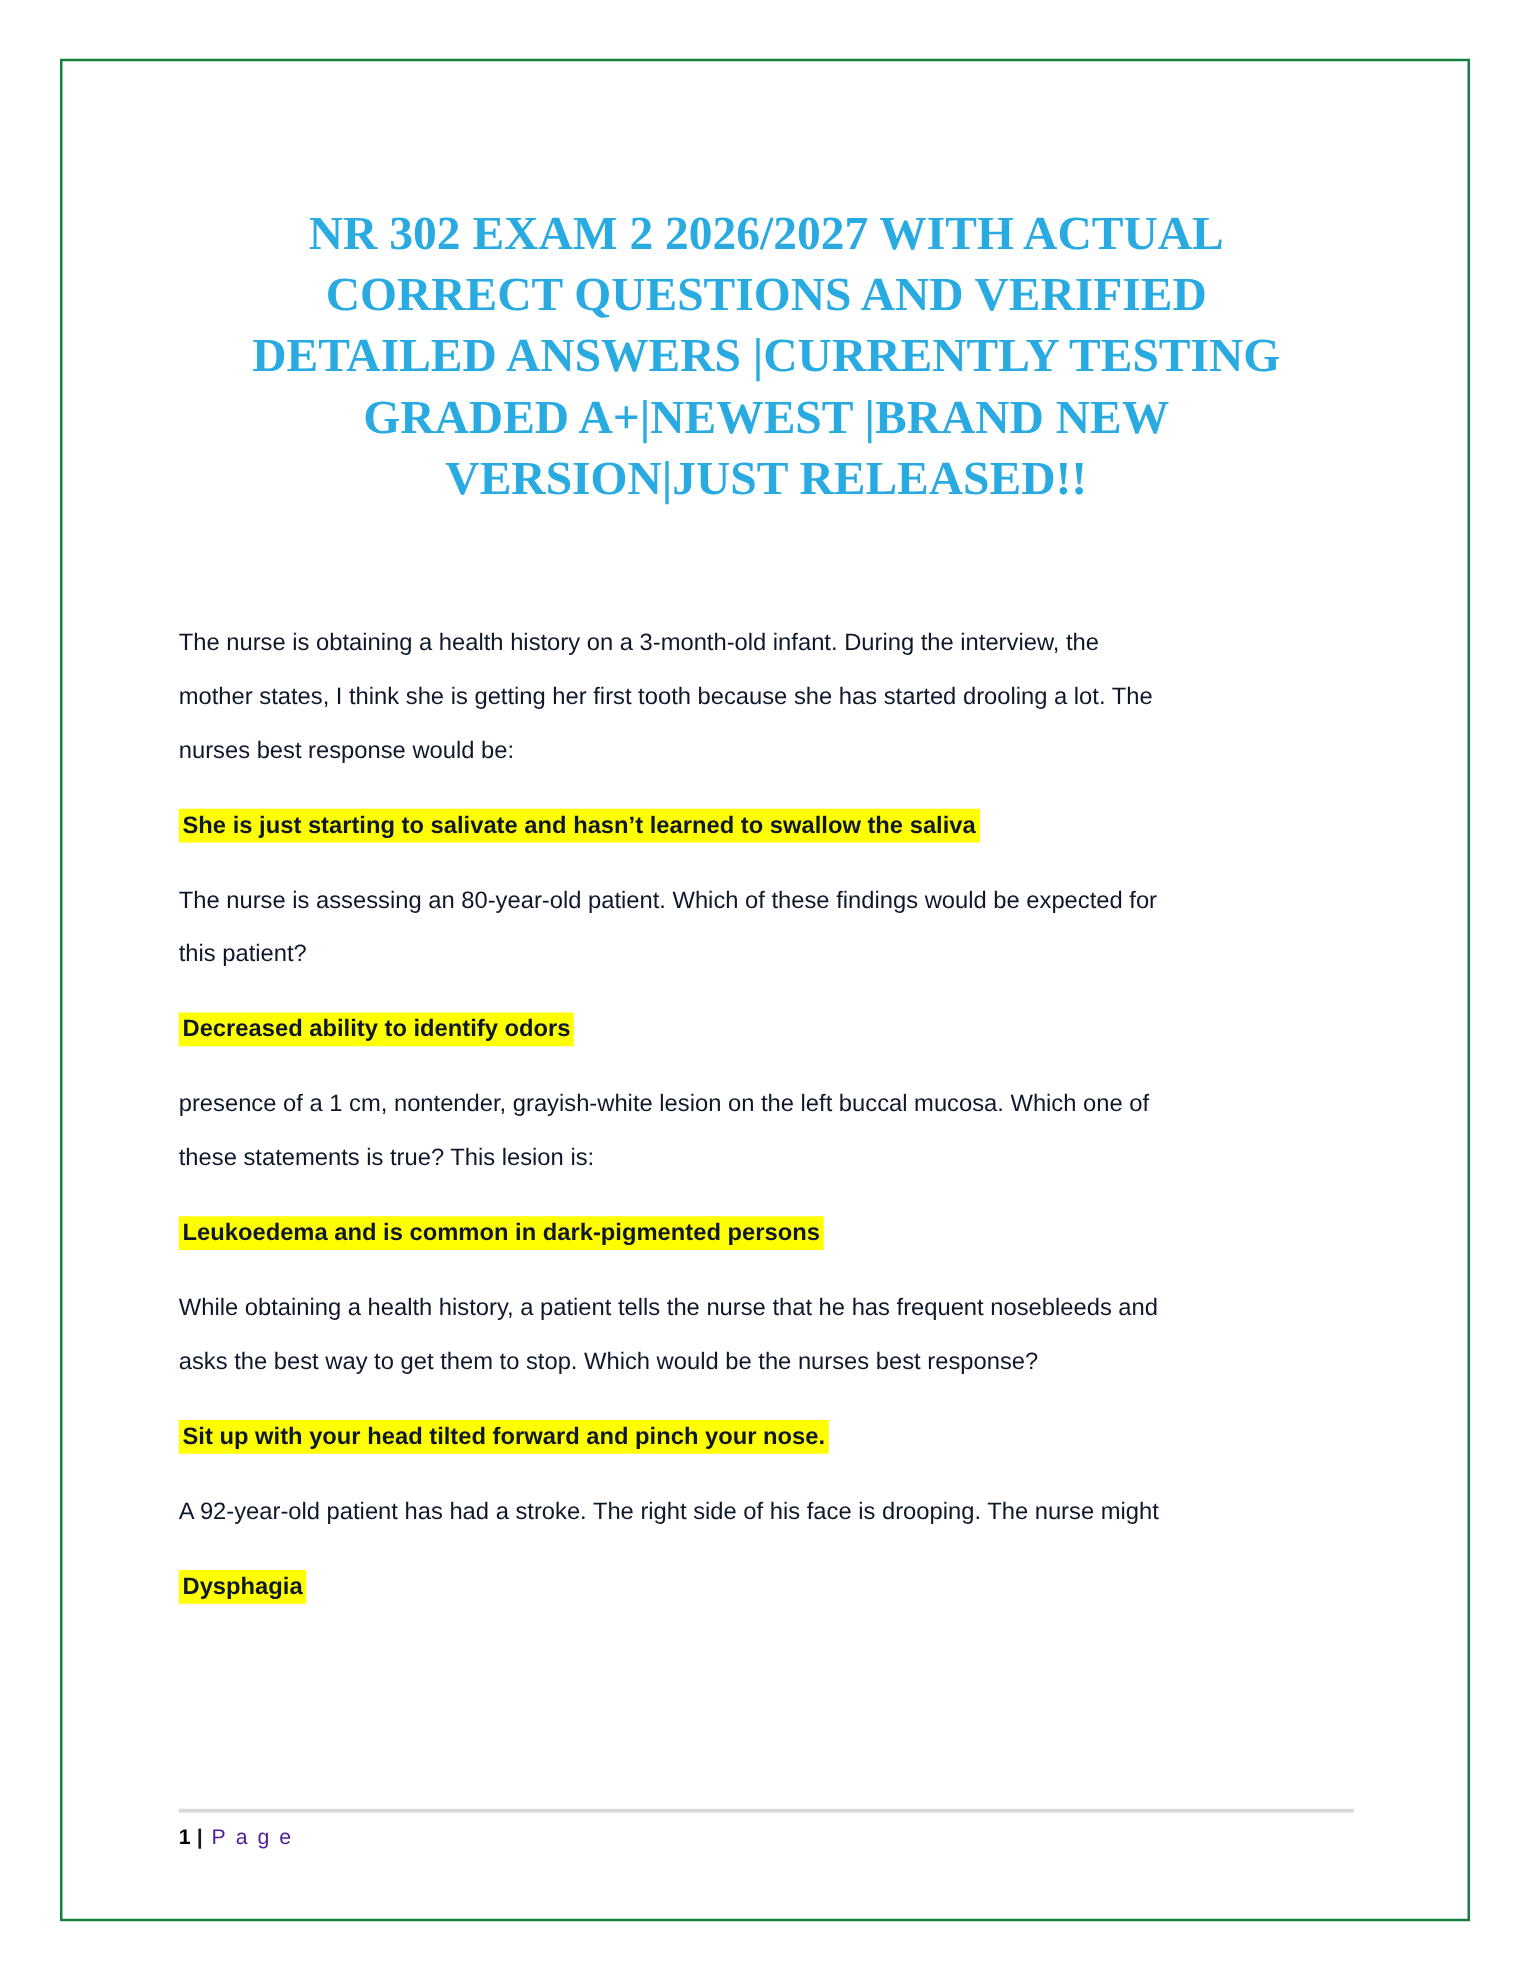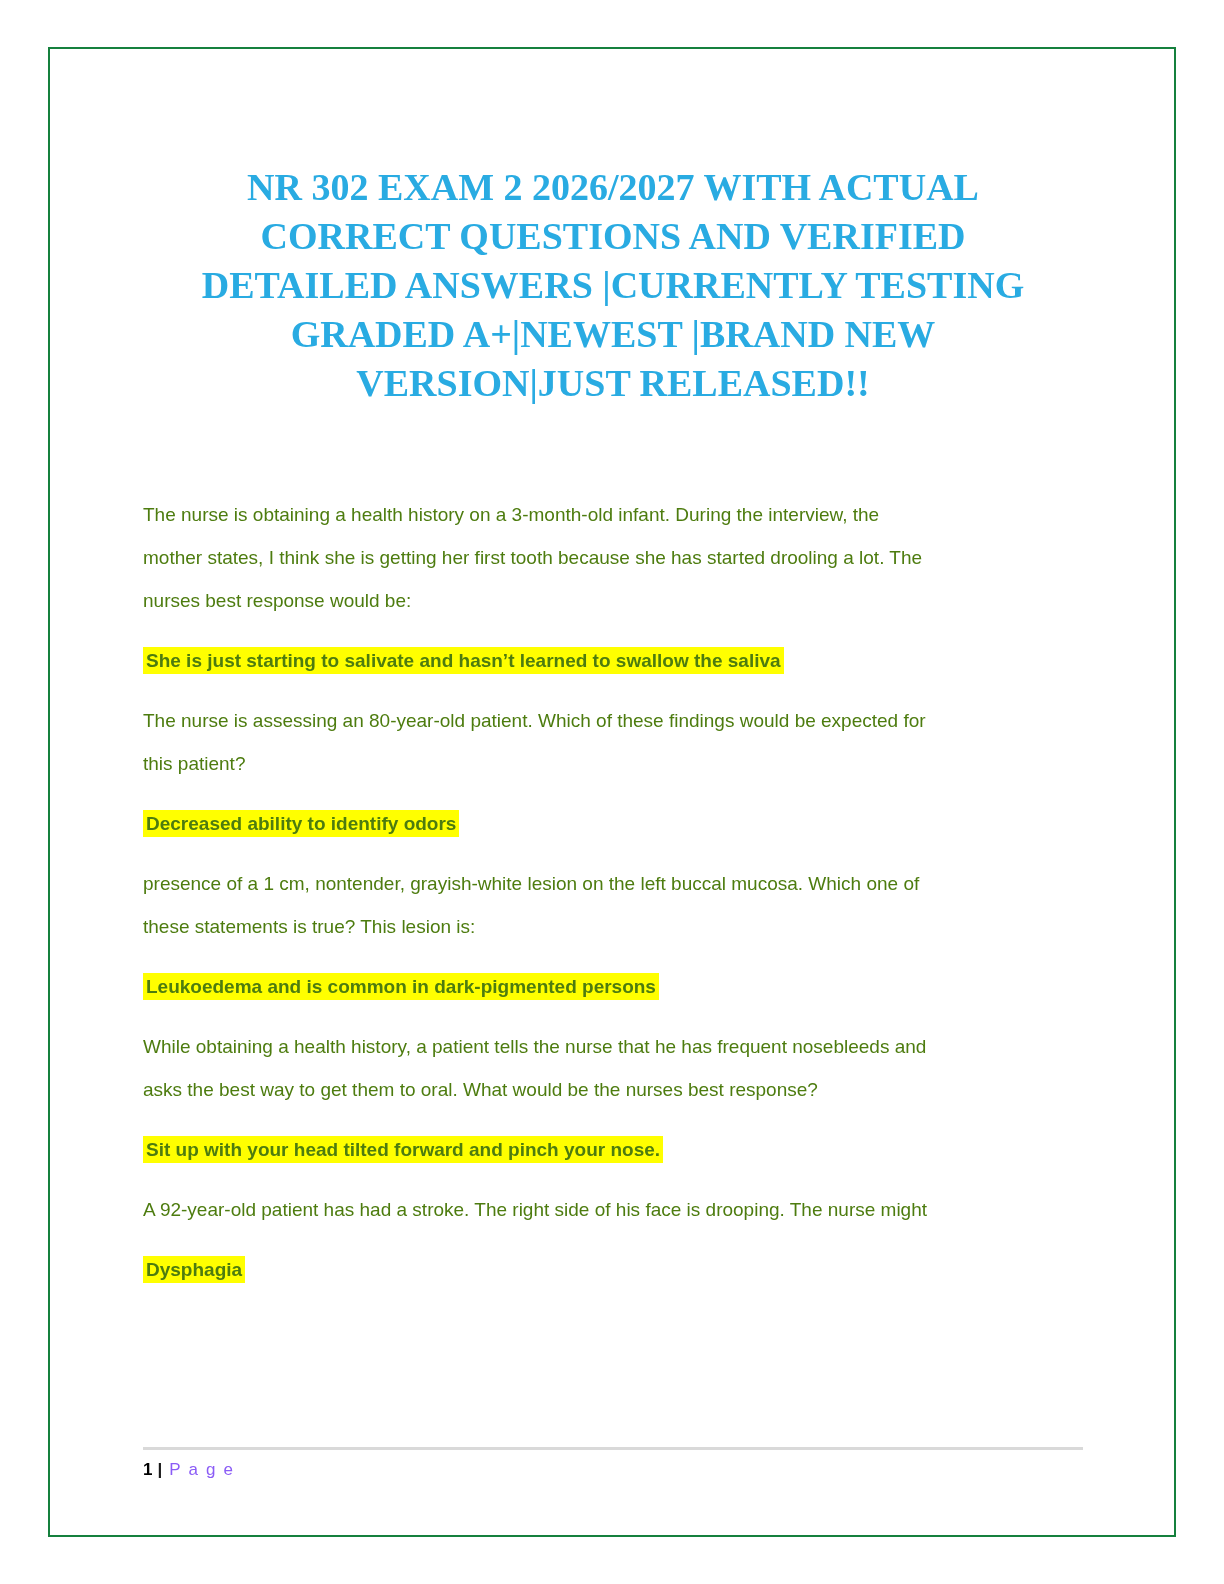--- a/index.html
+++ b/index.html
@@ -40,21 +40,21 @@
   .doc-title .title-line {
     white-space: nowrap;
   }
   .doc-body {
     position: absolute;
     left: 93px;
     top: 444px;
     width: 940px;
     font-size: 19px;
     line-height: 43px;
-    color: #4d7c0f;
+    color: #0f172a;
   }
   .question {
     margin: 0 0 17px 0;
   }
   .question .line {
     white-space: nowrap;
   }
   .answer {
     margin: 0 0 17px 0;
     white-space: nowrap;
@@ -83,21 +83,21 @@
   .page-footer .page-num {
     font-weight: bold;
     color: #000000;
   }
   .page-footer .footer-sep {
     font-weight: bold;
     color: #1a1a1a;
     padding: 0 7px 0 5px;
   }
   .page-footer .footer-label {
-    color: #8b5cf6;
+    color: #4c1d95;
     letter-spacing: 8px;
   }
 </style>
 </head>
 <body>
 
 <div class="page">
   <div class="doc-title">
       <div class="title-line">NR 302 EXAM 2 2026/2027 WITH ACTUAL</div>
       <div class="title-line">CORRECT QUESTIONS AND VERIFIED</div>
@@ -117,21 +117,21 @@
         <div class="line">this patient?</div>
       </div>
       <div class="answer"><span class="highlight">Decreased ability to identify odors</span></div>
       <div class="question">
         <div class="line">presence of a 1 cm, nontender, grayish-white lesion on the left buccal mucosa. Which one of</div>
         <div class="line">these statements is true? This lesion is:</div>
       </div>
       <div class="answer"><span class="highlight">Leukoedema and is common in dark-pigmented persons</span></div>
       <div class="question">
         <div class="line">While obtaining a health history, a patient tells the nurse that he has frequent nosebleeds and</div>
-        <div class="line">asks the best way to get them to oral. What would be the nurses best response?</div>
+        <div class="line">asks the best way to get them to stop. Which would be the nurses best response?</div>
       </div>
       <div class="answer"><span class="highlight">Sit up with your head tilted forward and pinch your nose.</span></div>
       <div class="question">
         <div class="line">A 92-year-old patient has had a stroke. The right side of his face is drooping. The nurse might</div>
       </div>
       <div class="answer"><span class="highlight">Dysphagia</span></div>
     </div>
   <div class="footer-rule"></div>
   <div class="page-footer">
     <span class="page-num">1</span><span class="footer-sep">|</span><span class="footer-label">Page</span>

